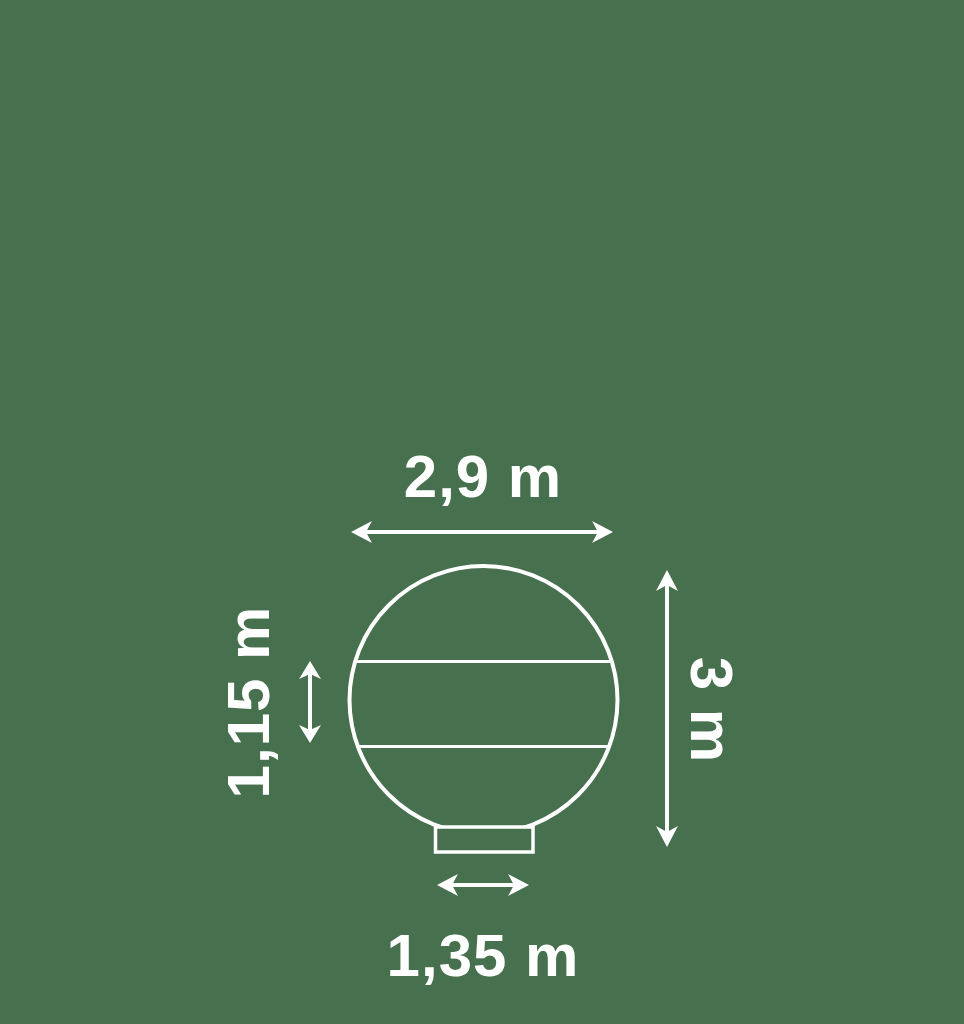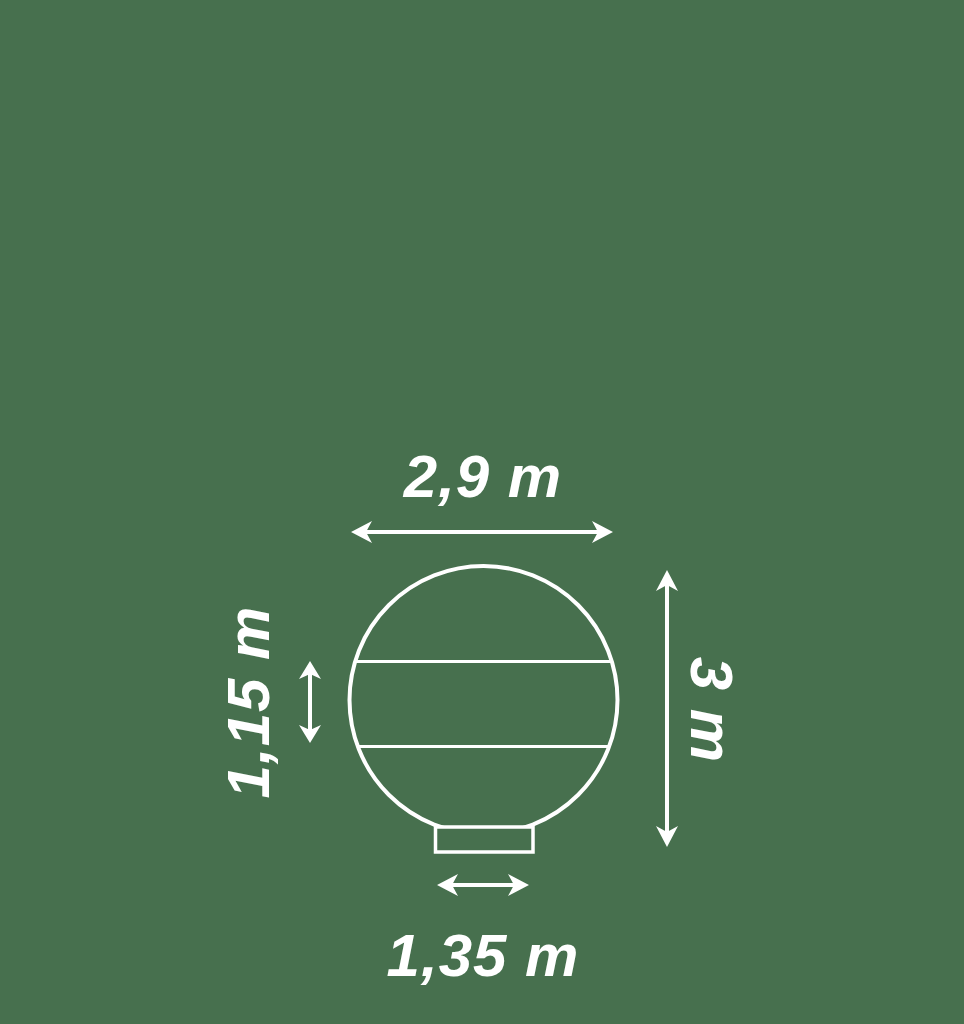--- a/index.html
+++ b/index.html
@@ -9,21 +9,20 @@
   body {
     width: 964px;
     height: 1024px;
     overflow: hidden;
     font-family: "Liberation Sans", sans-serif;
   }
   .stage {
     position: relative;
     width: 964px;
     height: 896px;
-    font-style: italic;
   }
   svg { display: block; }
   .outline {
     fill: none;
     stroke: #fff;
     stroke-width: 4;
   }
   .band {
     stroke: #fff;
     stroke-width: 3;

